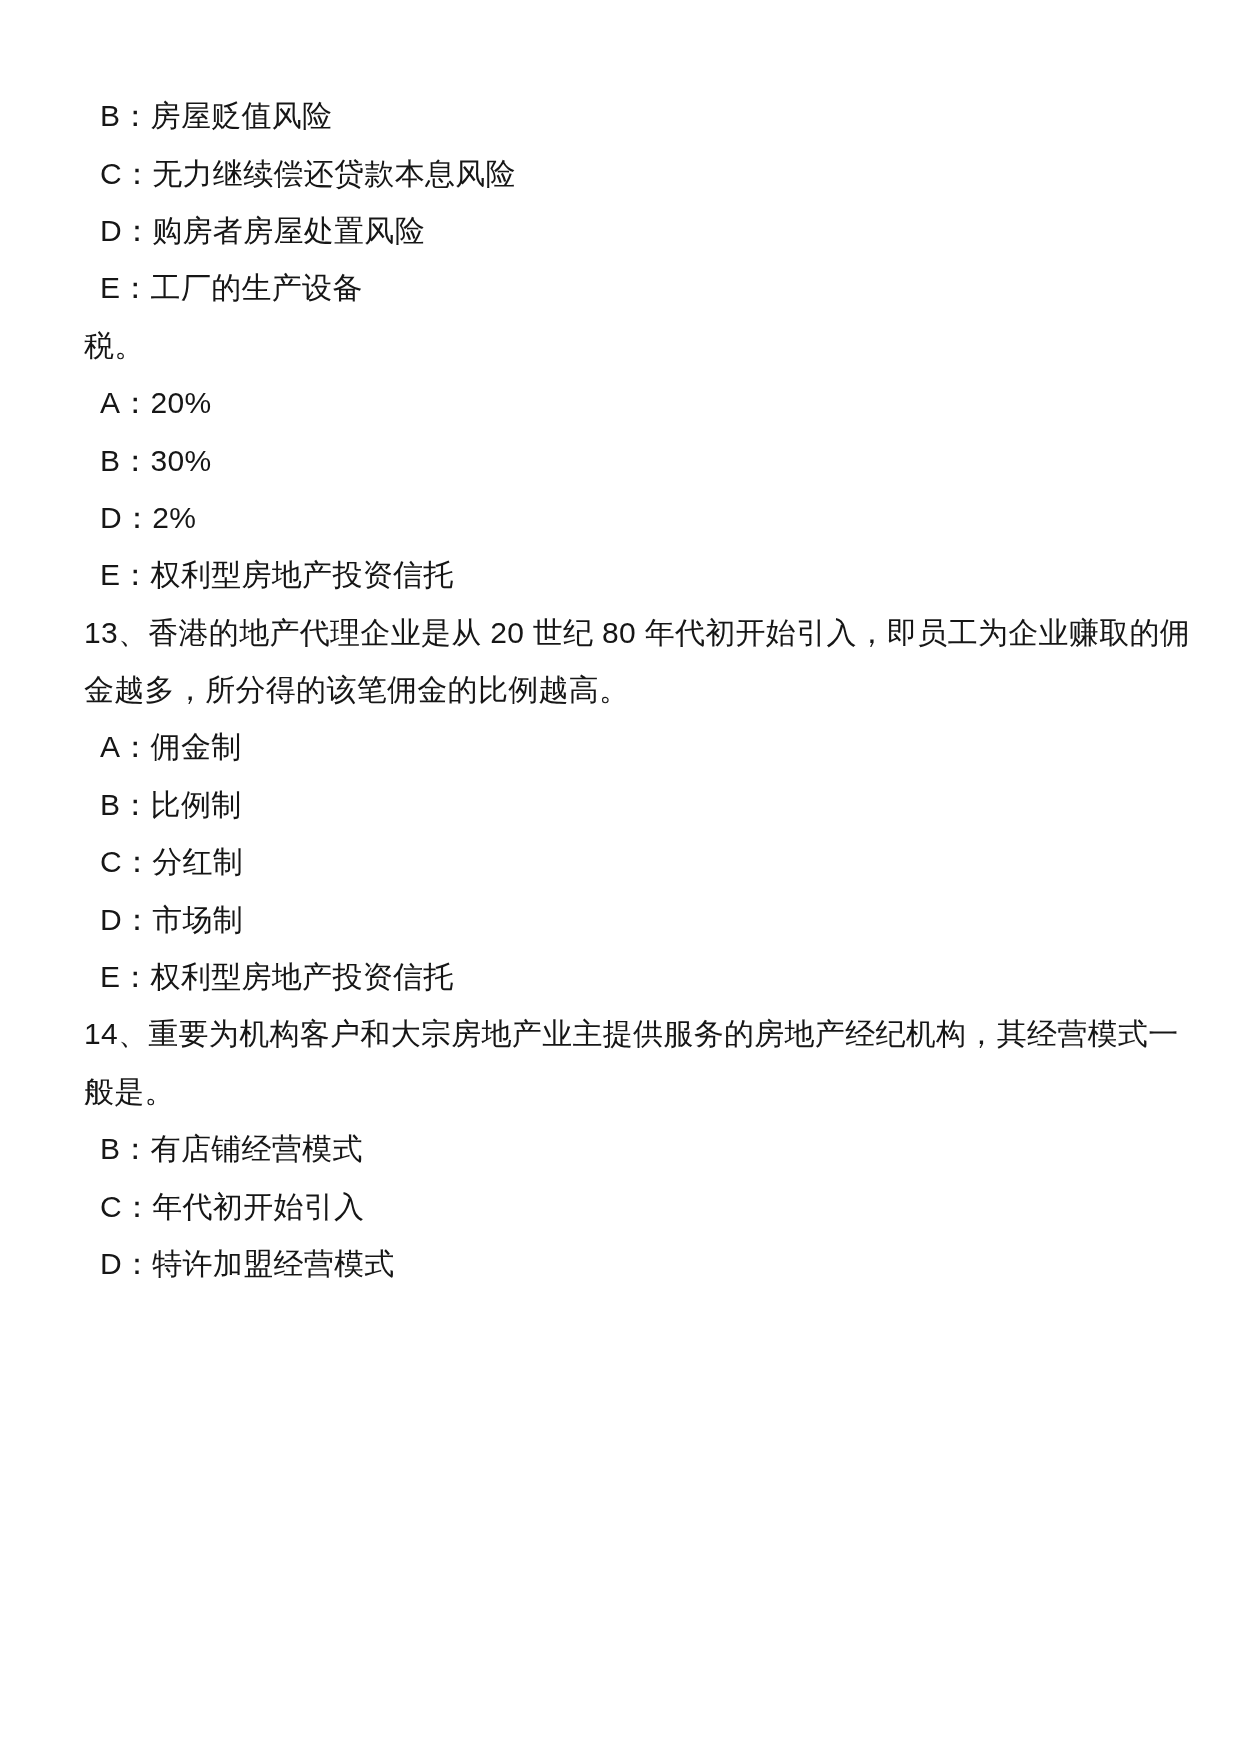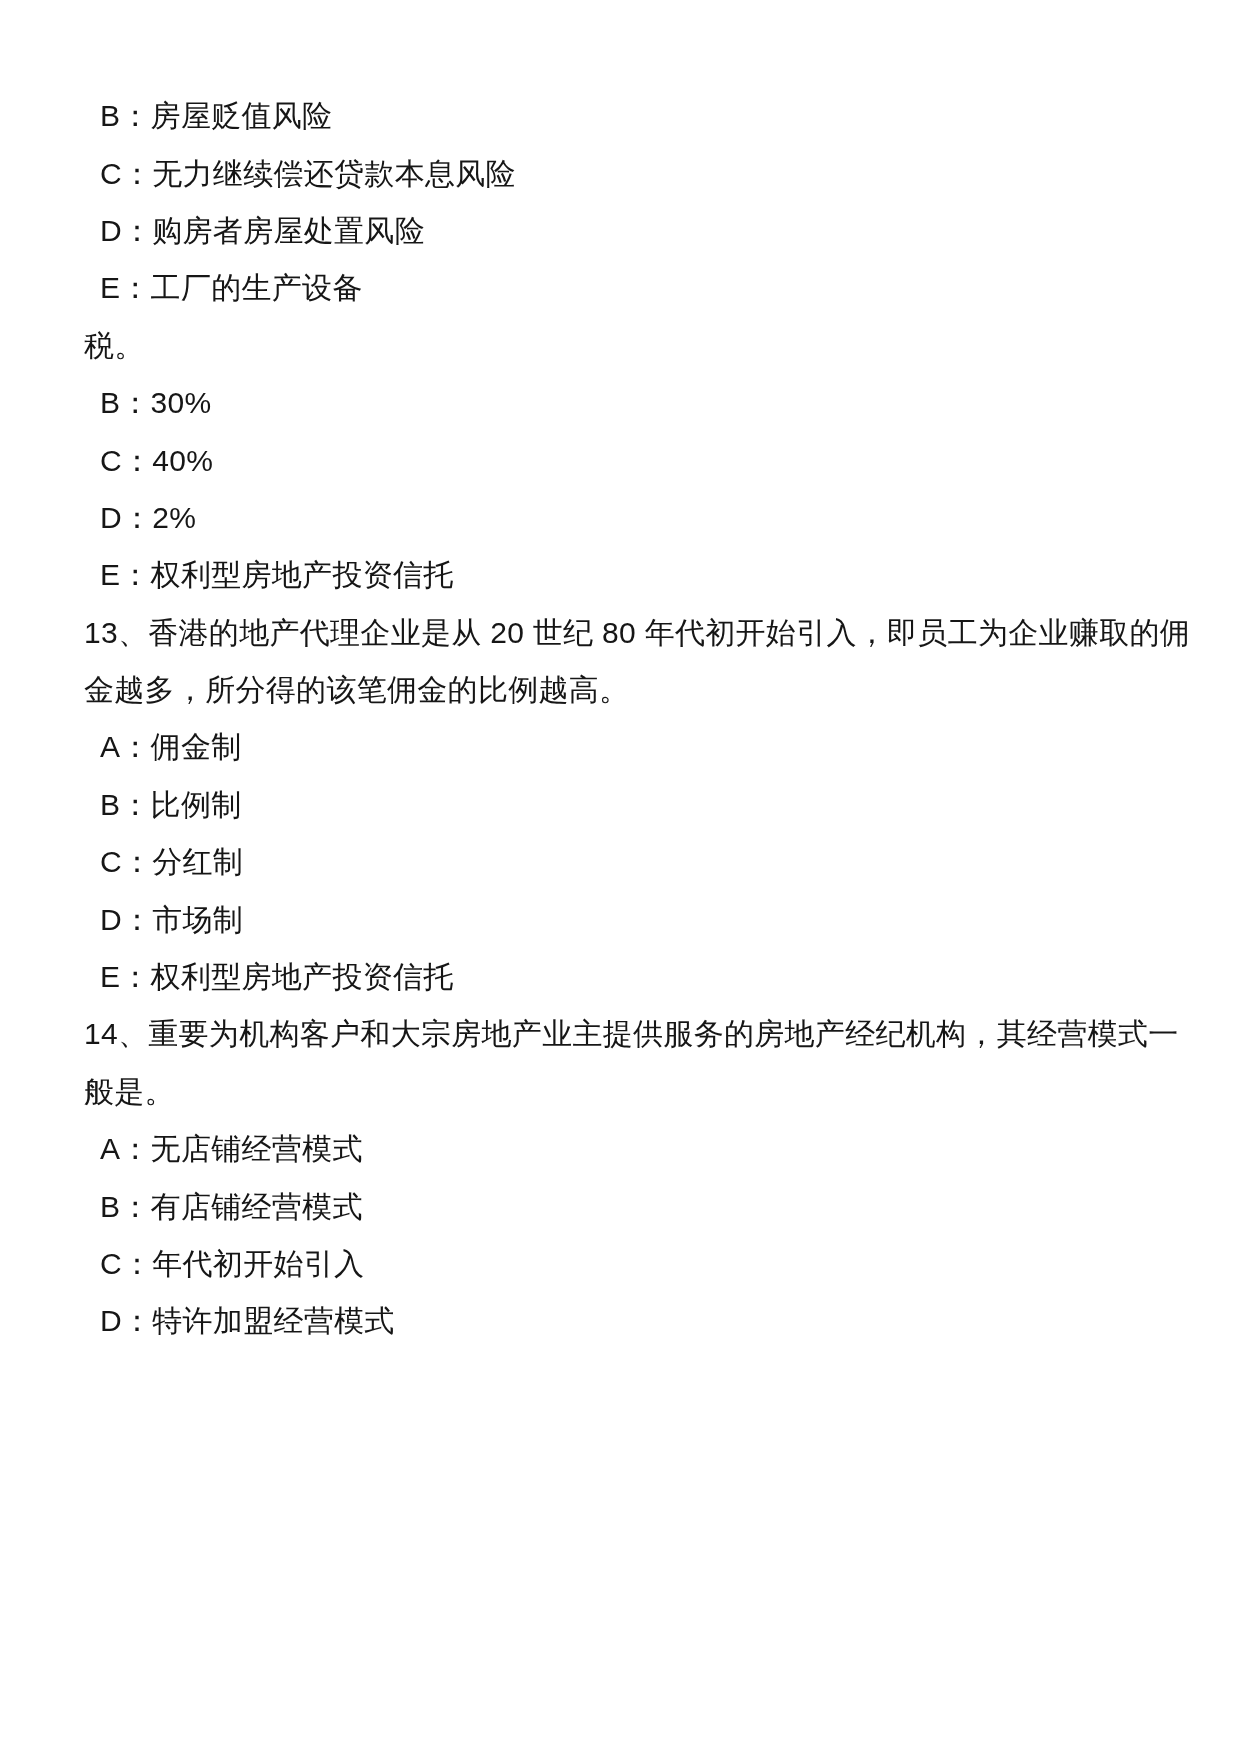--- a/index.html
+++ b/index.html
@@ -40,31 +40,30 @@
 </head>
 <body>
 
 <div class="page" style="--page-bg: #ffffff; --text-color: #161616;">
   <div class="doc">
       <div class="line line--option">B：房屋贬值风险</div>
       <div class="line line--option">C：无力继续偿还贷款本息风险</div>
       <div class="line line--option">D：购房者房屋处置风险</div>
       <div class="line line--option">E：工厂的生产设备</div>
       <div class="line line--continuation">税。</div>
+      <div class="line line--option">A：20%</div>
       <div class="line line--option">B：30%</div>
-      <div class="line line--option">C：40%</div>
       <div class="line line--option">D：2%</div>
       <div class="line line--option">E：权利型房地产投资信托</div>
       <div class="line line--question">13、香港的地产代理企业是从 20 世纪 80 年代初开始引入，即员工为企业赚取的佣</div>
       <div class="line line--continuation">金越多，所分得的该笔佣金的比例越高。</div>
       <div class="line line--option">A：佣金制</div>
       <div class="line line--option">B：比例制</div>
       <div class="line line--option">C：分红制</div>
       <div class="line line--option">D：市场制</div>
       <div class="line line--option">E：权利型房地产投资信托</div>
       <div class="line line--question">14、重要为机构客户和大宗房地产业主提供服务的房地产经纪机构，其经营模式一</div>
       <div class="line line--continuation">般是。</div>
-      <div class="line line--option">A：无店铺经营模式</div>
       <div class="line line--option">B：有店铺经营模式</div>
       <div class="line line--option">C：年代初开始引入</div>
       <div class="line line--option">D：特许加盟经营模式</div>
     </div>
 </div>
 
 </body></html>

